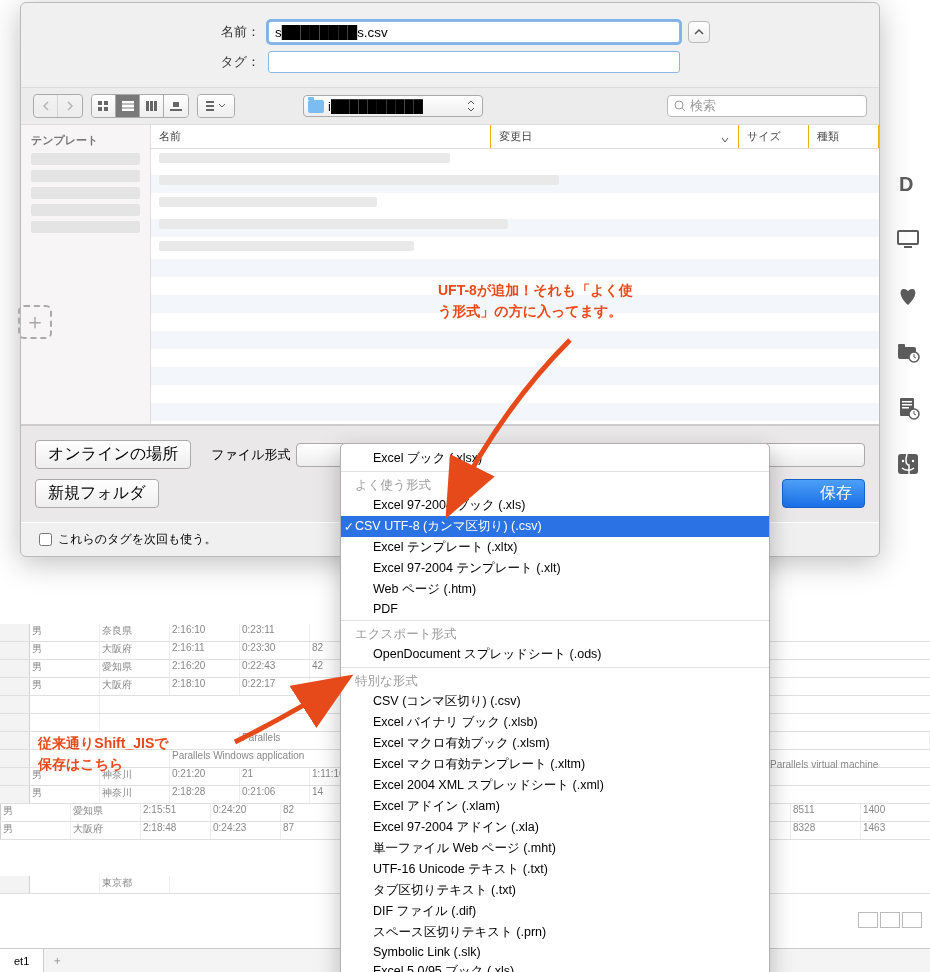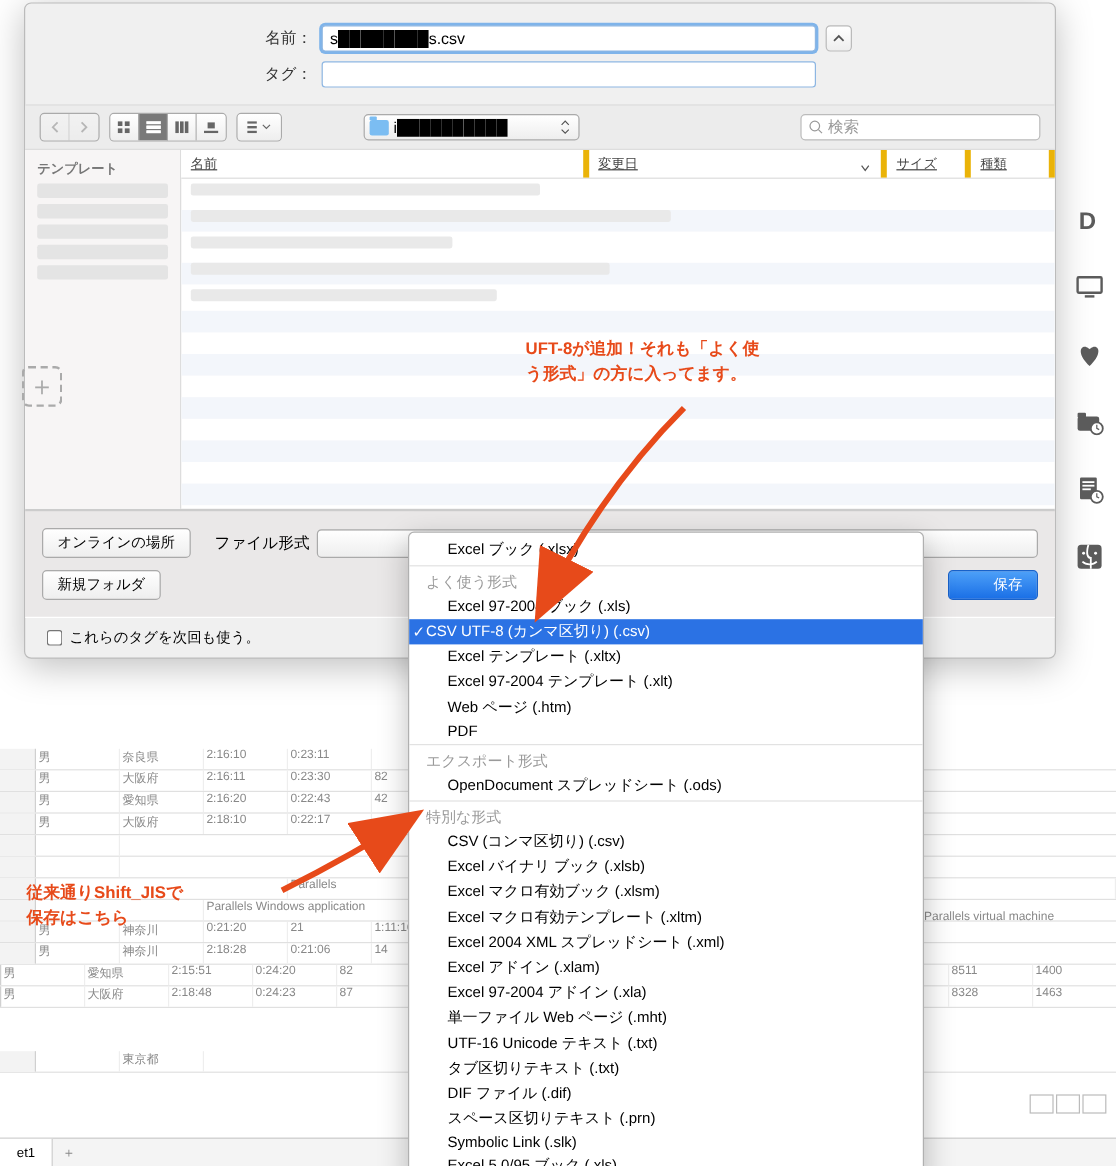--- a/index.html
+++ b/index.html
@@ -46,34 +46,34 @@
 .search-box{margin-left:auto;width:200px;height:22px;border:1px solid #bbb;border-radius:4px;background:#fff;display:flex;align-items:center;padding:0 6px;color:#999;}
 .search-box svg{margin-right:4px;}
 
 
 .browser{display:flex;height:300px;background:#fff;border-bottom:1px solid #ccc;}
 .sidebar{width:130px;background:#f7f5f5;border-right:1px solid #ddd;padding:8px 10px;font-size:11px;color:#777;}
 .sidebar .sbhead{font-weight:600;margin-bottom:4px;}
 .sidebar .blur{height:12px;background:#e4e4e4;margin:5px 0;border-radius:2px;}
 .filepane{flex:1;display:flex;flex-direction:column;}
 .fileheaders{display:flex;background:#fff;border-bottom:1px solid #ddd;font-size:11px;color:#444;}
-.fileheaders .col{padding:4px 8px;border-right:5px solid #eab308;text-decoration:underline;}
+.fileheaders .col{padding:4px 8px;border-right:1px solid #eab308;}
 .fileheaders .col.name{flex:1.4;}
 .fileheaders .col.date{flex:1;display:flex;align-items:flex-end;justify-content:space-between;}
 .fileheaders .col.size{width:70px;}
 .fileheaders .col.kind{width:70px;}
 .filelist{flex:1;overflow:hidden;}
 .filelist .stripe{height:18px;}
 .filelist .stripe:nth-child(even){background:#f3f6fb;}
 .filelist .blurbar{height:10px;margin:4px 8px;background:#e9e9e9;border-radius:2px;}
 
 
 .option-panel{background:#eae8e8;padding:14px;border-top:1px solid #ccc;}
 .opt-row{display:flex;align-items:center;margin-bottom:10px;}
-.btn{border:1px solid #aaa;border-radius:4px;background:linear-gradient(#fff,#eee);padding:3px 12px;font-size:12px;}
+.btn{border:1px solid #aaa;border-radius:4px;background:linear-gradient(#fff,#eee);padding:3px 12px;font-size:16px;}
 .btn.primary{background:linear-gradient(#4da0f8,#1a6fe6);color:#fff;border-color:#1861c9;min-width:70px;padding-left:37px;}
 .format-label{margin-left:20px;margin-right:6px;}
 .pseudo-select{flex:1;height:24px;border:1px solid #aaa;border-radius:4px;background:linear-gradient(#fff,#eee);}
 .bottom-btns{display:flex;align-items:center;justify-content:space-between;}
 
 
 .tag-row{display:flex;align-items:center;padding:8px 18px;font-size:12px;border-top:1px solid #fff;}
 .tag-row input{margin-right:6px;}
 
 
@@ -458,21 +458,21 @@
 </div>
 <svg class="arrow-svg" style="left:430px;top:330px" width="180" height="200">
   <defs>
       <marker id="ah1" markerWidth="12" markerHeight="12" refX="10" refY="5" orient="auto">
         <path d="M0 0 L12 5 L0 10 Z" fill="#e74a1a"></path>
       </marker>
     </defs>
   <path d="M140 10 Q70 80 20 180" stroke="#e74a1a" stroke-width="5" fill="none" marker-end="url(#ah1)"></path>
 </svg>
 
-<div class="annot" style="left:22px;top:733px">
+<div class="annot" style="left:38px;top:733px">
   <div>従来通りShift_JISで</div>
   <div>保存はこちら</div>
 </div>
 <svg class="arrow-svg" style="left:225px;top:672px" width="130" height="80">
   <defs>
       <marker id="ah2" markerWidth="12" markerHeight="12" refX="10" refY="5" orient="auto">
         <path d="M0 0 L12 5 L0 10 Z" fill="#e74a1a"></path>
       </marker>
     </defs>
   <path d="M10 70 Q70 40 120 8" stroke="#e74a1a" stroke-width="5" fill="none" marker-end="url(#ah2)"></path>

